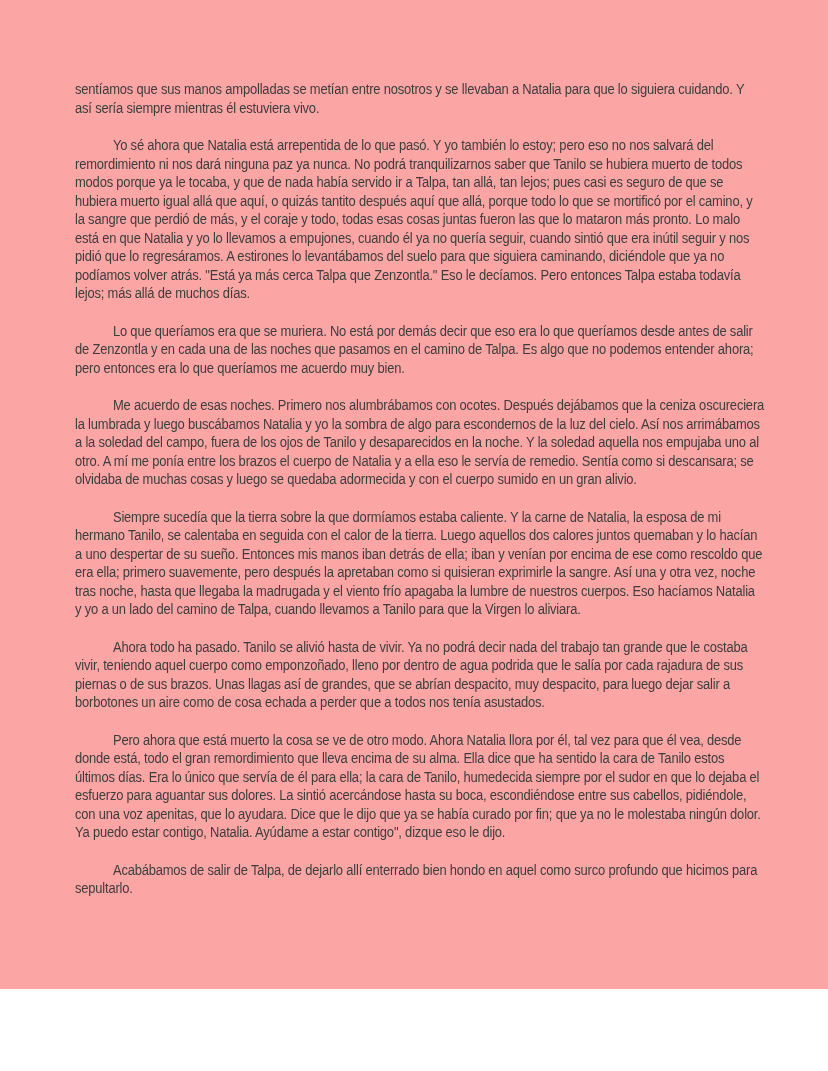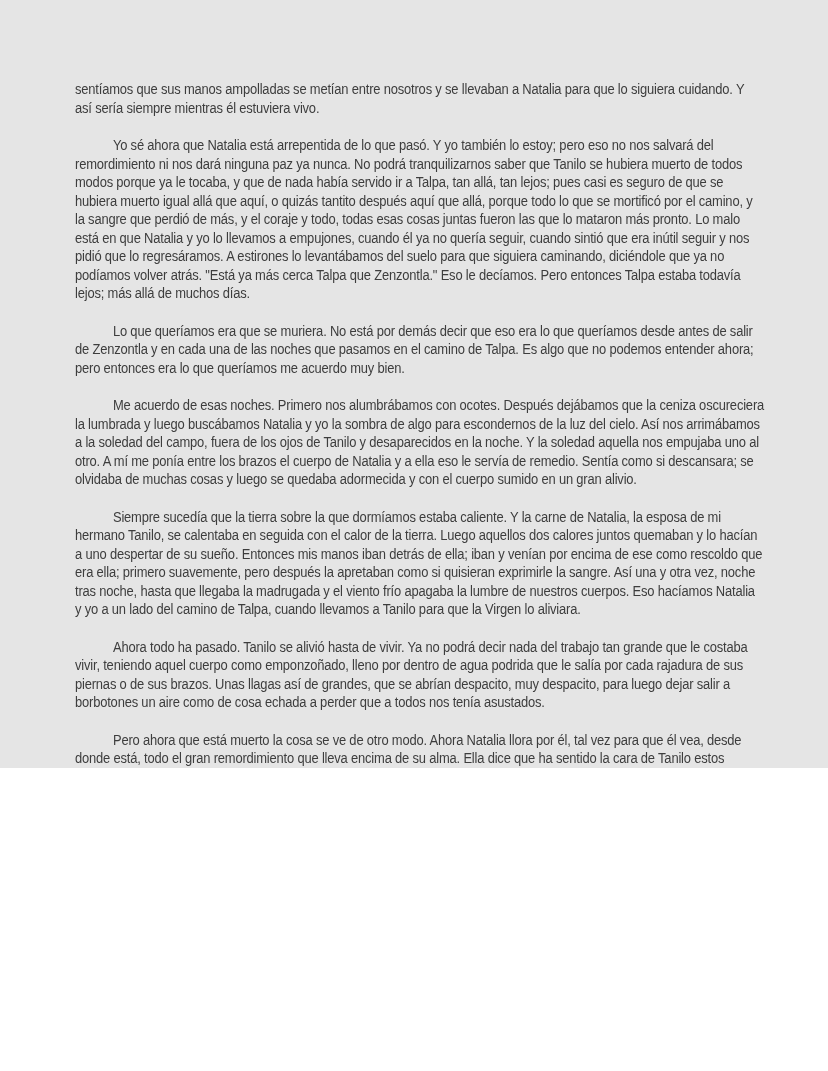--- a/index.html
+++ b/index.html
@@ -3,22 +3,22 @@
 <meta charset="utf-8">
 <style>
   html, body {
     margin: 0;
     padding: 0;
     background: #ffffff;
   }
   .page {
     position: relative;
     width: 828px;
-    height: 768px;
-    background: #e5e5e5;
+    height: 989px;
+    background: #fca5a5;
     overflow: hidden;
   }
   .text-block {
     position: absolute;
     left: 75px;
     top: 80px;
     width: 745px;
     transform: scaleX(0.925);
     transform-origin: left top;
     font-family: "Liberation Sans", "DejaVu Sans", sans-serif;

